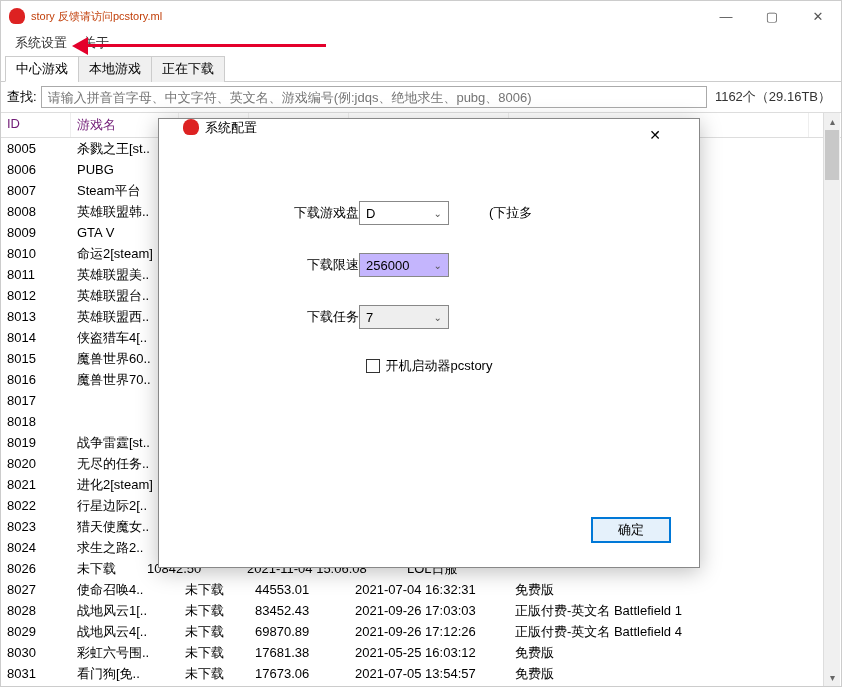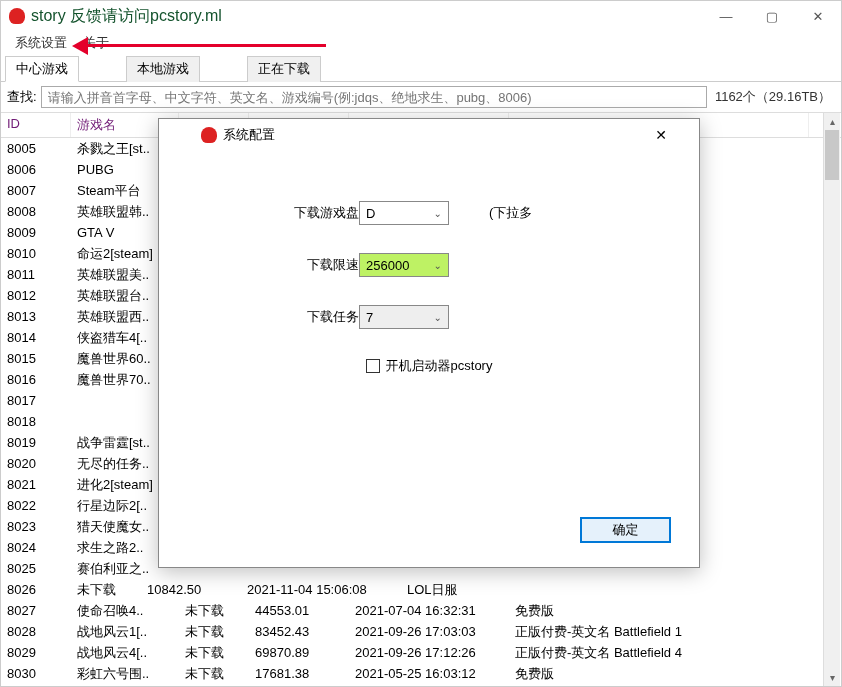--- a/index.html
+++ b/index.html
@@ -1,61 +1,61 @@
 <!DOCTYPE html>
 <html><head>
 <meta charset="utf-8">
 <style>
 * { margin:0; padding:0; box-sizing:border-box; font-family:"Microsoft YaHei","Segoe UI",sans-serif; font-size:13px; }
 body { background:#fff; width:842px; height:687px; overflow:hidden; position:relative; }
 .window { width:842px; height:687px; border:1px solid #ccc; display:flex; flex-direction:column; background:#fff; }
 .titlebar { height:30px; display:flex; align-items:center; padding:0 0 0 8px; color:#555; }
 .titlebar .icon { width:16px; height:16px; background:#d22; border-radius:50% 50% 40% 40%; margin-right:6px; position:relative; }
-.titlebar .title { flex:1; font-size:16px; color:#14532d; }
+.titlebar .title { flex:1; font-size:11px; color:#c2410c; }
 .winbtns { display:flex; }
 .winbtn { width:46px; height:30px; display:flex; align-items:center; justify-content:center; color:#555; }
 .menubar { height:24px; display:flex; align-items:center; padding:0 6px; position:relative; }
 .menuitem { padding:2px 8px; color:#333; }
 .arrow-wrap { position:absolute; left:75px; top:8px; width:260px; height:14px; pointer-events:none; }
 .arrow-line { position:absolute; left:0; top:5px; width:250px; height:3px; background:#e4002b; }
 .arrow-head { position:absolute; left:-4px; top:-2px; width:0; height:0; border-right:16px solid #e4002b; border-top:9px solid transparent; border-bottom:9px solid transparent; }
-.tabs { display:flex; border-bottom:1px solid #ccc; padding-left:4px;gap:48px; }
+.tabs { display:flex; border-bottom:1px solid #ccc; padding-left:4px; }
 .tab { padding:3px 10px; border:1px solid #ccc; border-bottom:none; background:#f0f0f0; margin-right:-1px; position:relative; top:1px; }
 .tab.active { background:#fff; border-bottom:1px solid #fff; }
 .searchrow { display:flex; align-items:center; padding:4px 6px; gap:4px; }
 .searchrow label { white-space:nowrap; }
 .searchbox { flex:1; border:1px solid #aaa; height:22px; padding:0 6px; color:#999; }
 .count { color:#333; padding:0 4px; white-space:nowrap; }
 .table { flex:1; overflow:hidden; border-top:1px solid #ddd; position:relative; }
 .thead { display:flex; background:#fff; border-bottom:1px solid #ddd; }
 .th { padding:3px 6px; border-right:1px solid #eee; color:#701a75; font-weight:normal; overflow:hidden; white-space:nowrap; text-overflow:ellipsis; }
 .c-id{width:70px}.c-name{width:108px}.c-stat{width:70px}.c-size{width:100px}.c-time{width:160px}.c-note{width:300px}
 .tbody { }
 .tr { display:flex; height:21px; align-items:center; }
 .td { padding:2px 6px; overflow:hidden; white-space:nowrap; text-overflow:ellipsis; }
 .scrollbar { position:absolute; right:1px; top:0; bottom:0; width:17px; background:#f0f0f0; border-left:1px solid #ddd; }
 .sb-btn { width:17px; height:17px; display:flex; align-items:center; justify-content:center; color:#666; font-size:10px; }
 .sb-thumb { position:absolute; left:1px; right:1px; top:17px; height:50px; background:#c8c8c8; }
 
 
 .dialog { position:absolute; left:158px; top:118px; width:542px; height:450px; background:#fff; border:1px solid #888; box-shadow:0 4px 20px rgba(0,0,0,.25); display:flex; flex-direction:column; }
-.dlg-title { height:32px; display:flex; align-items:center; padding:0 18px;margin-left:24px; }
+.dlg-title { height:32px; display:flex; padding:0 24px; }
 .dlg-title .icon { width:16px; height:16px; background:#d22; border-radius:50% 50% 40% 40%; margin-right:6px; }
 .dlg-title .t { flex:1; }
 .dlg-close { width:40px; height:32px; display:flex; align-items:center; justify-content:center; font-size:14px; }
 .dlg-body { flex:1; padding:50px 60px 20px; }
 .formrow { display:flex; align-items:center; margin-bottom:28px; }
 .formrow .lbl { width:140px; text-align:right; padding-left:20px; }
 .select { width:90px; height:24px; border:1px solid #888; display:flex; align-items:center; justify-content:space-between; padding:0 6px; background:#fff; }
 .select .chev { font-size:10px; color:#555; }
 .hint { margin-left:40px; color:#000000; }
 .check { display:flex; align-items:center; justify-content:center; margin:12px 0; }
 .check .box { width:14px; height:14px; border:1px solid #333; margin-right:6px; }
 .router { text-align:center; margin-top:24px; }
-.okbtn { position:absolute; right:28px; bottom:24px; width:91px; height:26px; border:2px solid #0078d7; background:#e5f1fb; display:flex; align-items:center; justify-content:center; }
+.okbtn { position:absolute; right:28px; bottom:24px; width:80px; height:26px; border:2px solid #0078d7; background:#e5f1fb; display:flex; align-items:center; justify-content:center; }
 </style>
 </head>
 <body>
 
 <div class="window">
   <div class="titlebar">
     <span class="icon"></span>
     <span class="title">story 反馈请访问pcstory.ml</span>
     <div class="winbtns">
       <div class="winbtn">—</div>
@@ -247,28 +247,20 @@
         </div>
         <div class="tr">
           <div class="td c-id">8024</div>
           <div class="td c-name">求生之路2..</div>
           <div class="td c-stat"></div>
           <div class="td c-size"></div>
           <div class="td c-time"></div>
           <div class="td c-note"></div>
         </div>
         <div class="tr">
-          <div class="td c-id">8025</div>
-          <div class="td c-name">赛伯利亚之..</div>
-          <div class="td c-stat"></div>
-          <div class="td c-size"></div>
-          <div class="td c-time"></div>
-          <div class="td c-note"></div>
-        </div>
-        <div class="tr">
           <div class="td c-id">8026</div>
           <div class="td c-stat">未下载</div>
           <div class="td c-size">10842.50</div>
           <div class="td c-time">2021-11-04 15:06:08</div>
           <div class="td c-note">LOL日服</div>
         </div>
         <div class="tr">
           <div class="td c-id">8027</div>
           <div class="td c-name">使命召唤4..</div>
           <div class="td c-stat">未下载</div>
@@ -327,21 +319,21 @@
     <div class="formrow">
       <span class="lbl">下载游戏盘</span>
       <div class="select">
         <span>D</span>
         <span class="chev">⌄</span>
       </div>
       <span class="hint">(下拉多</span>
     </div>
     <div class="formrow">
       <span class="lbl">下载限速</span>
-      <div class="select" style="background:#bef264">
+      <div class="select" style="background:#c4b5fd">
         <span>256000</span>
         <span class="chev">⌄</span>
       </div>
     </div>
     <div class="formrow">
       <span class="lbl">下载任务</span>
       <div class="select" style="background:#eee">
         <span>7</span>
         <span class="chev">⌄</span>
       </div>

